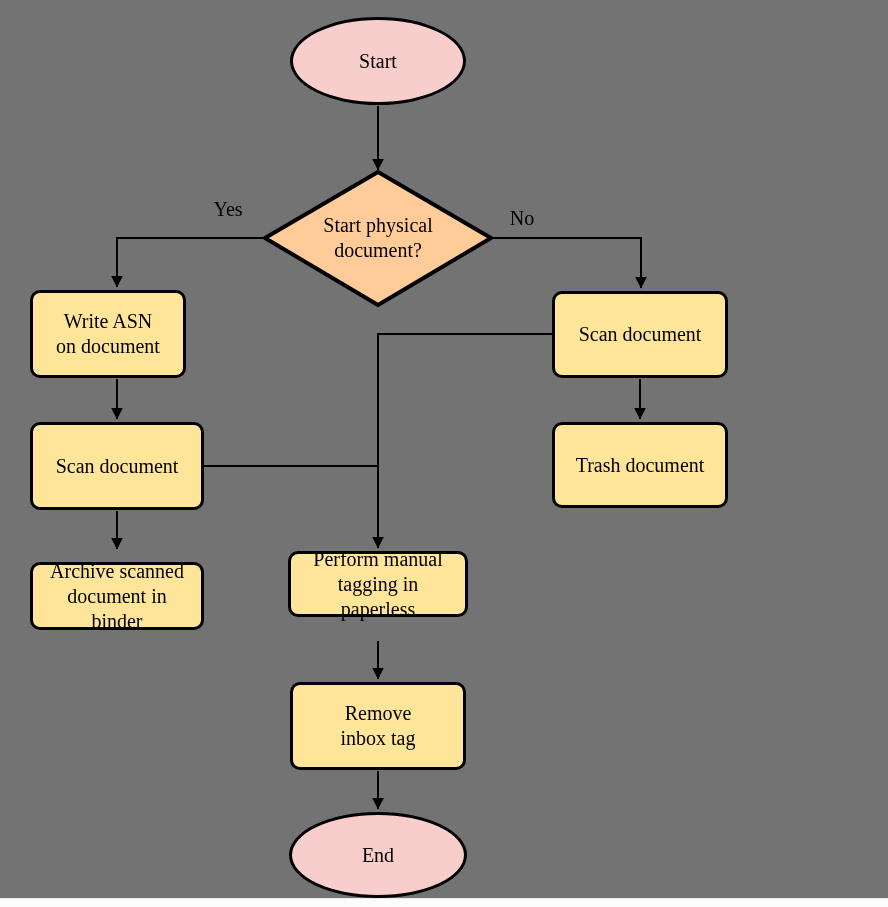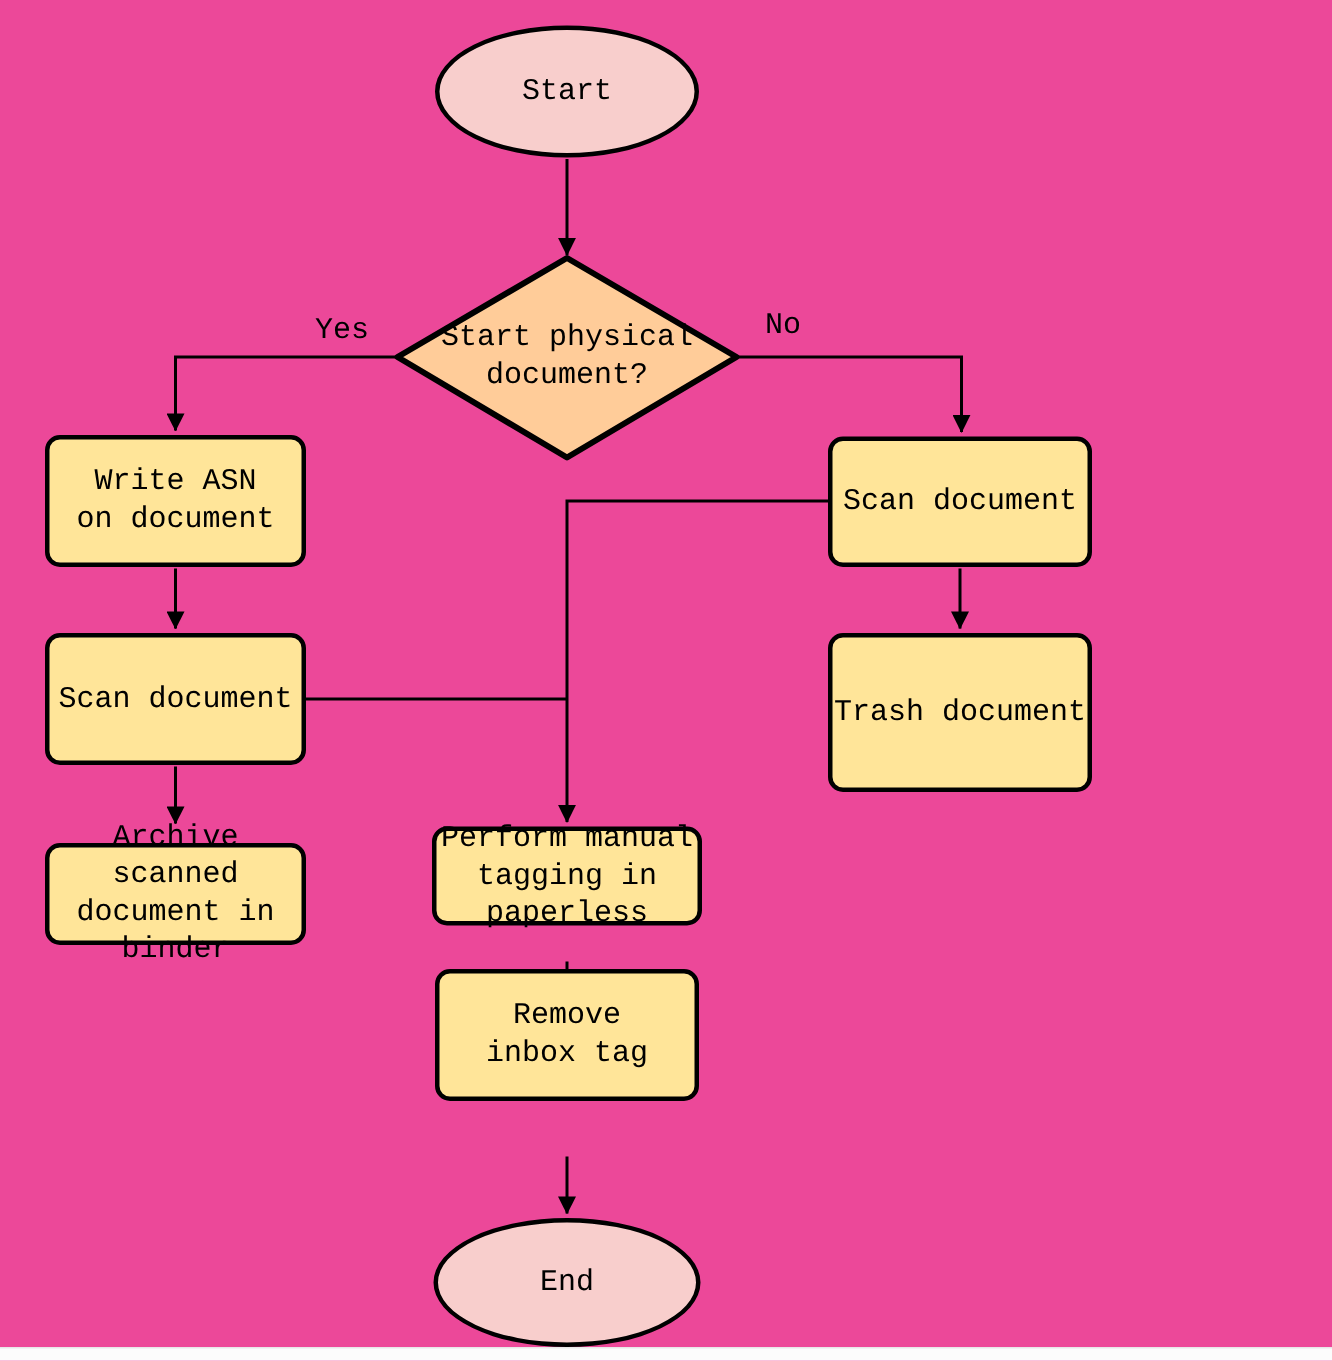--- a/index.html
+++ b/index.html
@@ -1,20 +1,20 @@
 <!DOCTYPE html>
 <html style="--terminator-fill: #f8cecc; --decision-fill: #ffcc99; --process-fill: #ffe599; --stroke: #000000;"><head>
 <meta charset="utf-8">
 <style>
   html,body{margin:0;padding:0;background:#ffffff;}
   .canvas{
     position:relative;
     width:888px;height:907px;
-    background:#ec4899;
-    font-family:Liberation Mono, monospace;
+    background:#737373;
+    font-family:Liberation Serif, serif;
     color:#000;
     overflow:hidden;
   }
   svg.edge-layer{position:absolute;left:0;top:0;}
   svg.edge-layer path.conn{fill:none;stroke:var(--stroke,#000);stroke-width:2;}
   svg.edge-layer .decision-shape{
     fill:var(--decision-fill,#ffcc99);
     stroke:var(--stroke,#000);
     stroke-width:4;
     stroke-linejoin:round;
@@ -87,54 +87,54 @@
     <polygon class="decision-shape" points="378,172 491,238 378,305 265,238"></polygon>
   </svg>
 
   <div class="node terminator" style="left:290px;top:17px;width:176px;height:88px;">
     <span>Start</span>
   </div>
 
   <div class="decision-label" style="left:278px;top:213px;width:200px;">Start physical
 document?</div>
 
-  <div class="edge-label" style="left:204px;top:210px;width:48px;text-align:center;">Yes</div>
+  <div class="edge-label" style="left:204px;top:198px;width:48px;text-align:center;">Yes</div>
   <div class="edge-label" style="left:498px;top:207px;width:48px;">No</div>
 
-  <div class="node process" style="left:30px;top:290px;width:174px;height:88px;">
+  <div class="node process" style="left:30px;top:290px;width:156px;height:88px;">
     <span>Write ASN
 on document</span>
   </div>
 
   <div class="node process" style="left:30px;top:422px;width:174px;height:88px;">
     <span>Scan document</span>
   </div>
 
   <div class="node process" style="left:30px;top:552px;width:174px;height:68px;margin-top:10px;">
     <span>Archive scanned
 document in
 binder</span>
   </div>
 
   <div class="node process" style="left:552px;top:291px;width:176px;height:87px;">
     <span>Scan document</span>
   </div>
 
-  <div class="node process" style="left:552px;top:422px;width:176px;height:106px;justify-content:center;">
+  <div class="node process" style="left:552px;top:422px;width:176px;height:86px;justify-content:center;">
     <span>Trash document</span>
   </div>
 
   <div class="node process" style="left:288px;top:551px;width:180px;height:66px;">
     <span>Perform manual
 tagging in
 paperless</span>
   </div>
 
 
-  <div class="node process" style="left:290px;top:646px;width:176px;height:88px;">
+  <div class="node process" style="left:290px;top:682px;width:176px;height:88px;">
     <span>Remove
 inbox tag</span>
   </div>
 
   <div class="node terminator" style="left:289px;top:812px;width:178px;height:86px;">
     <span>End</span>
   </div>
 
   <div class="page-edge"></div>
 </div>

